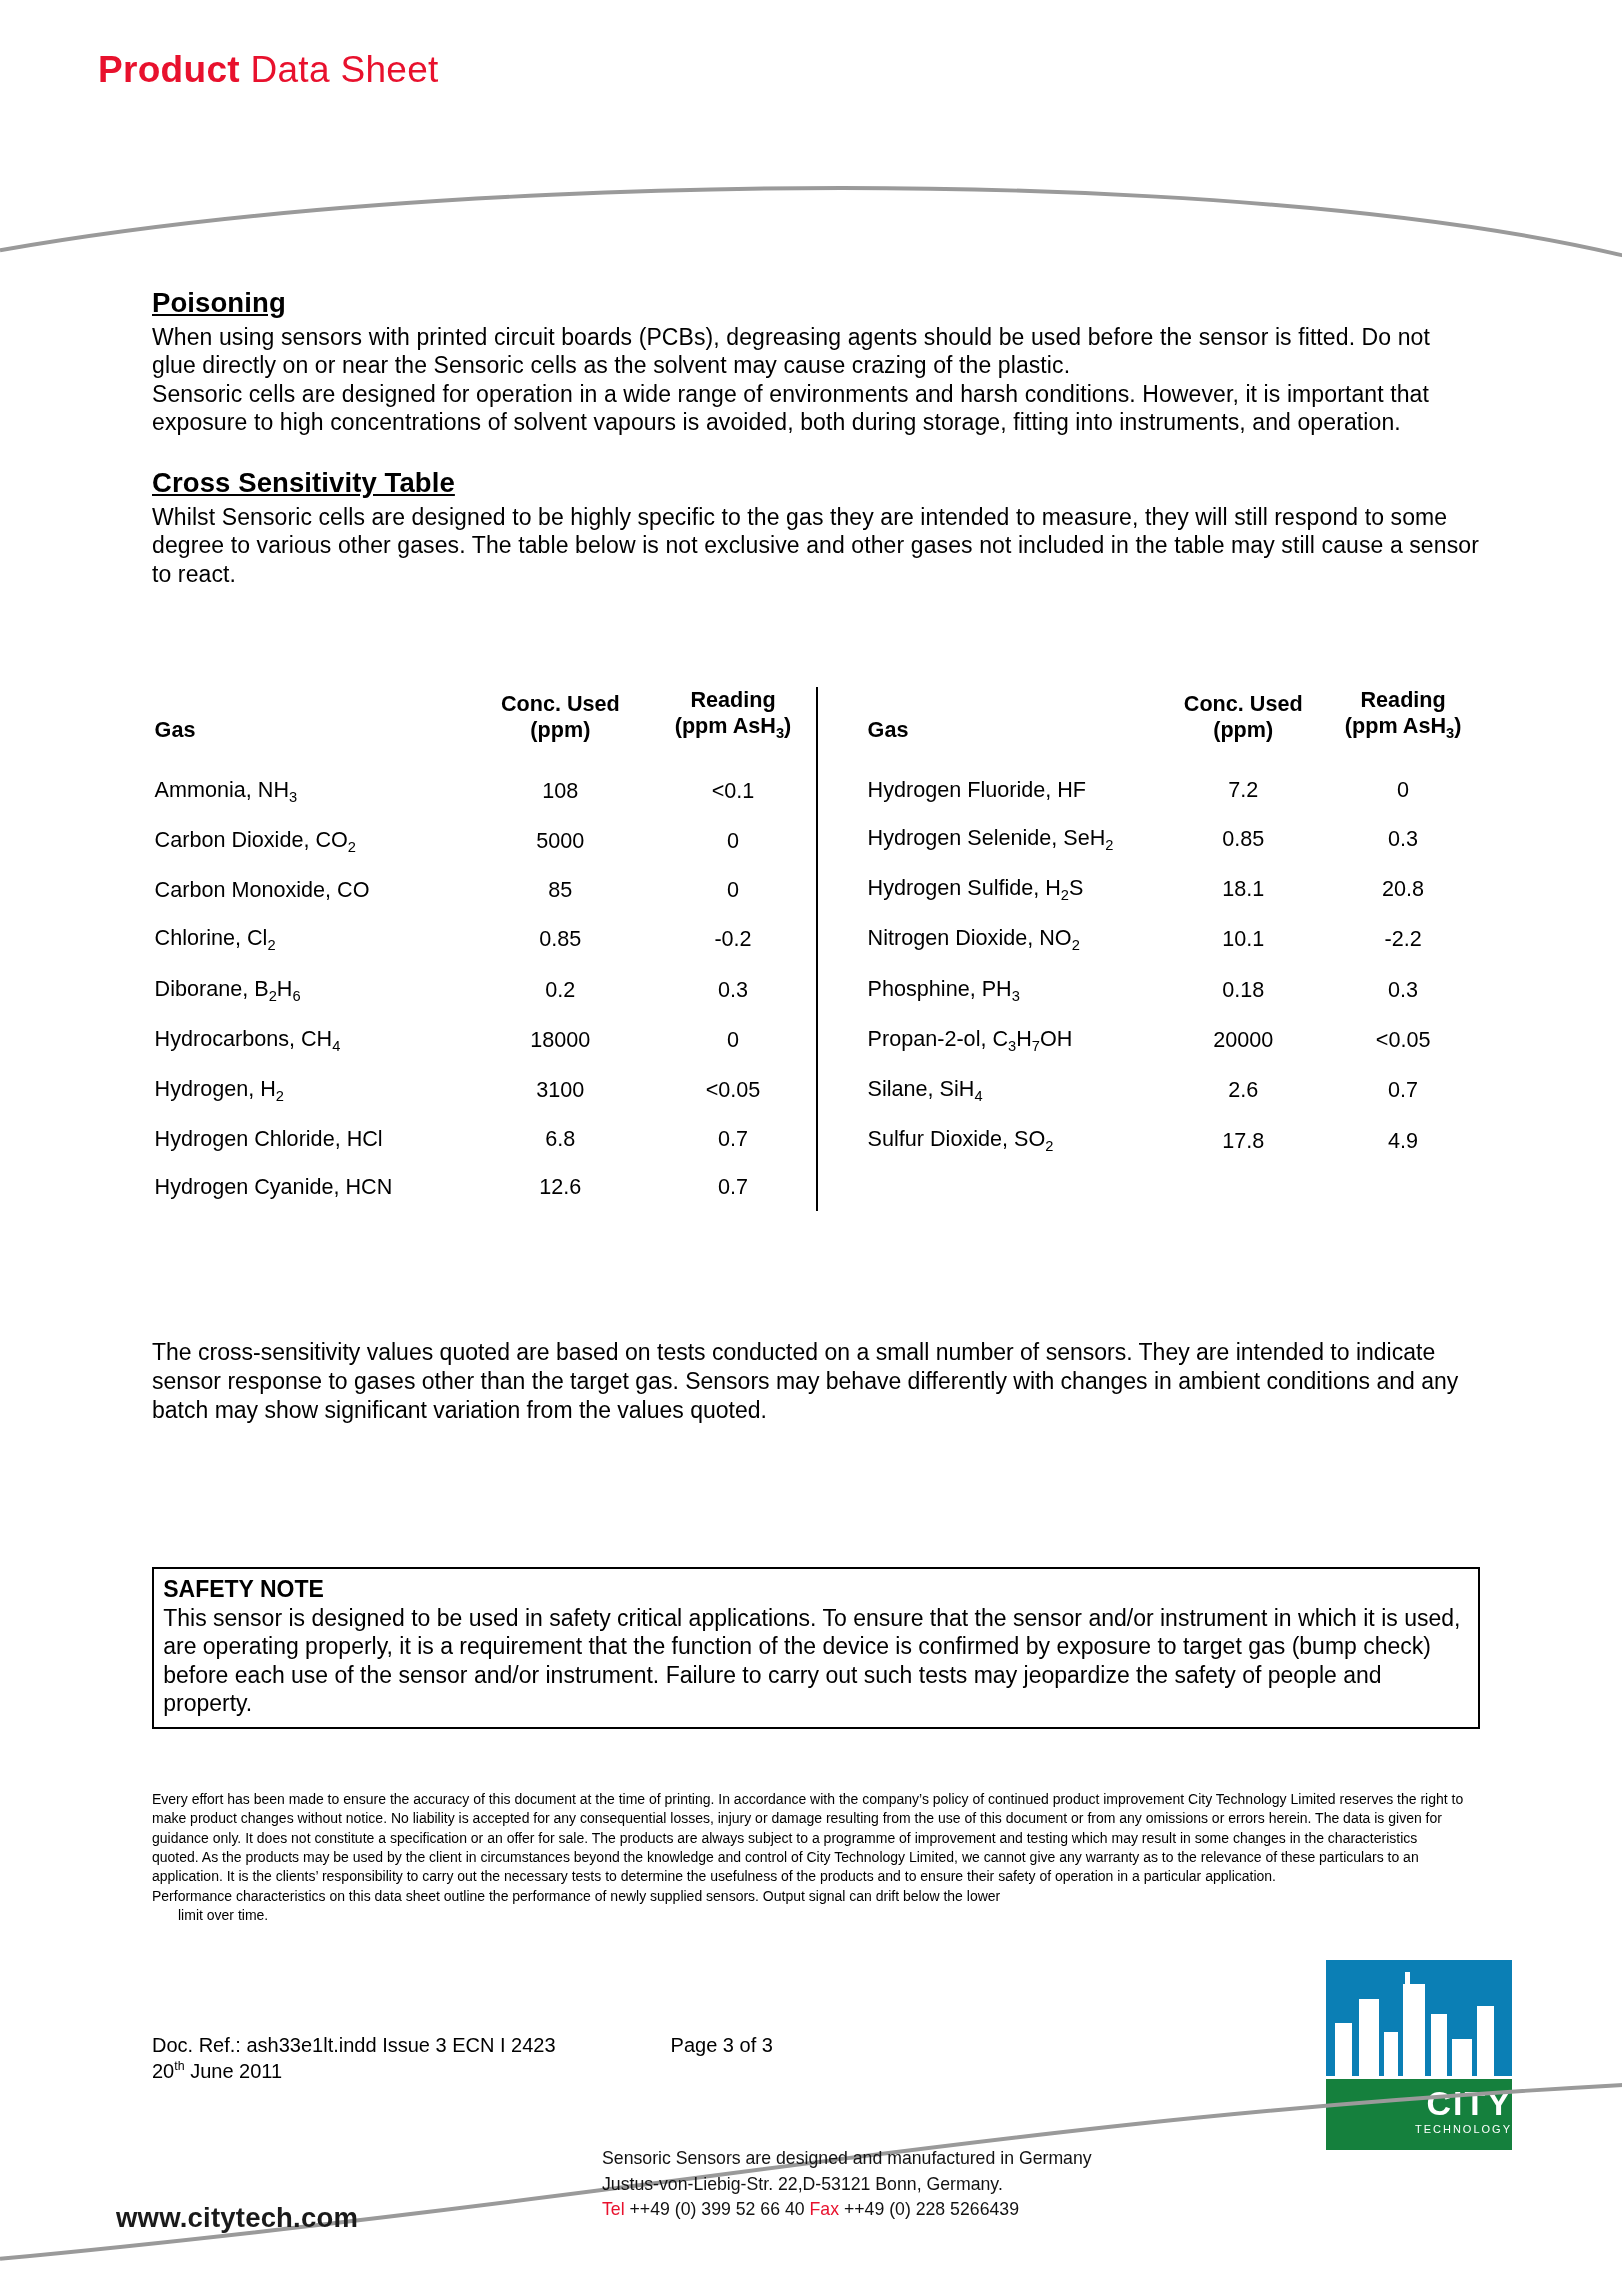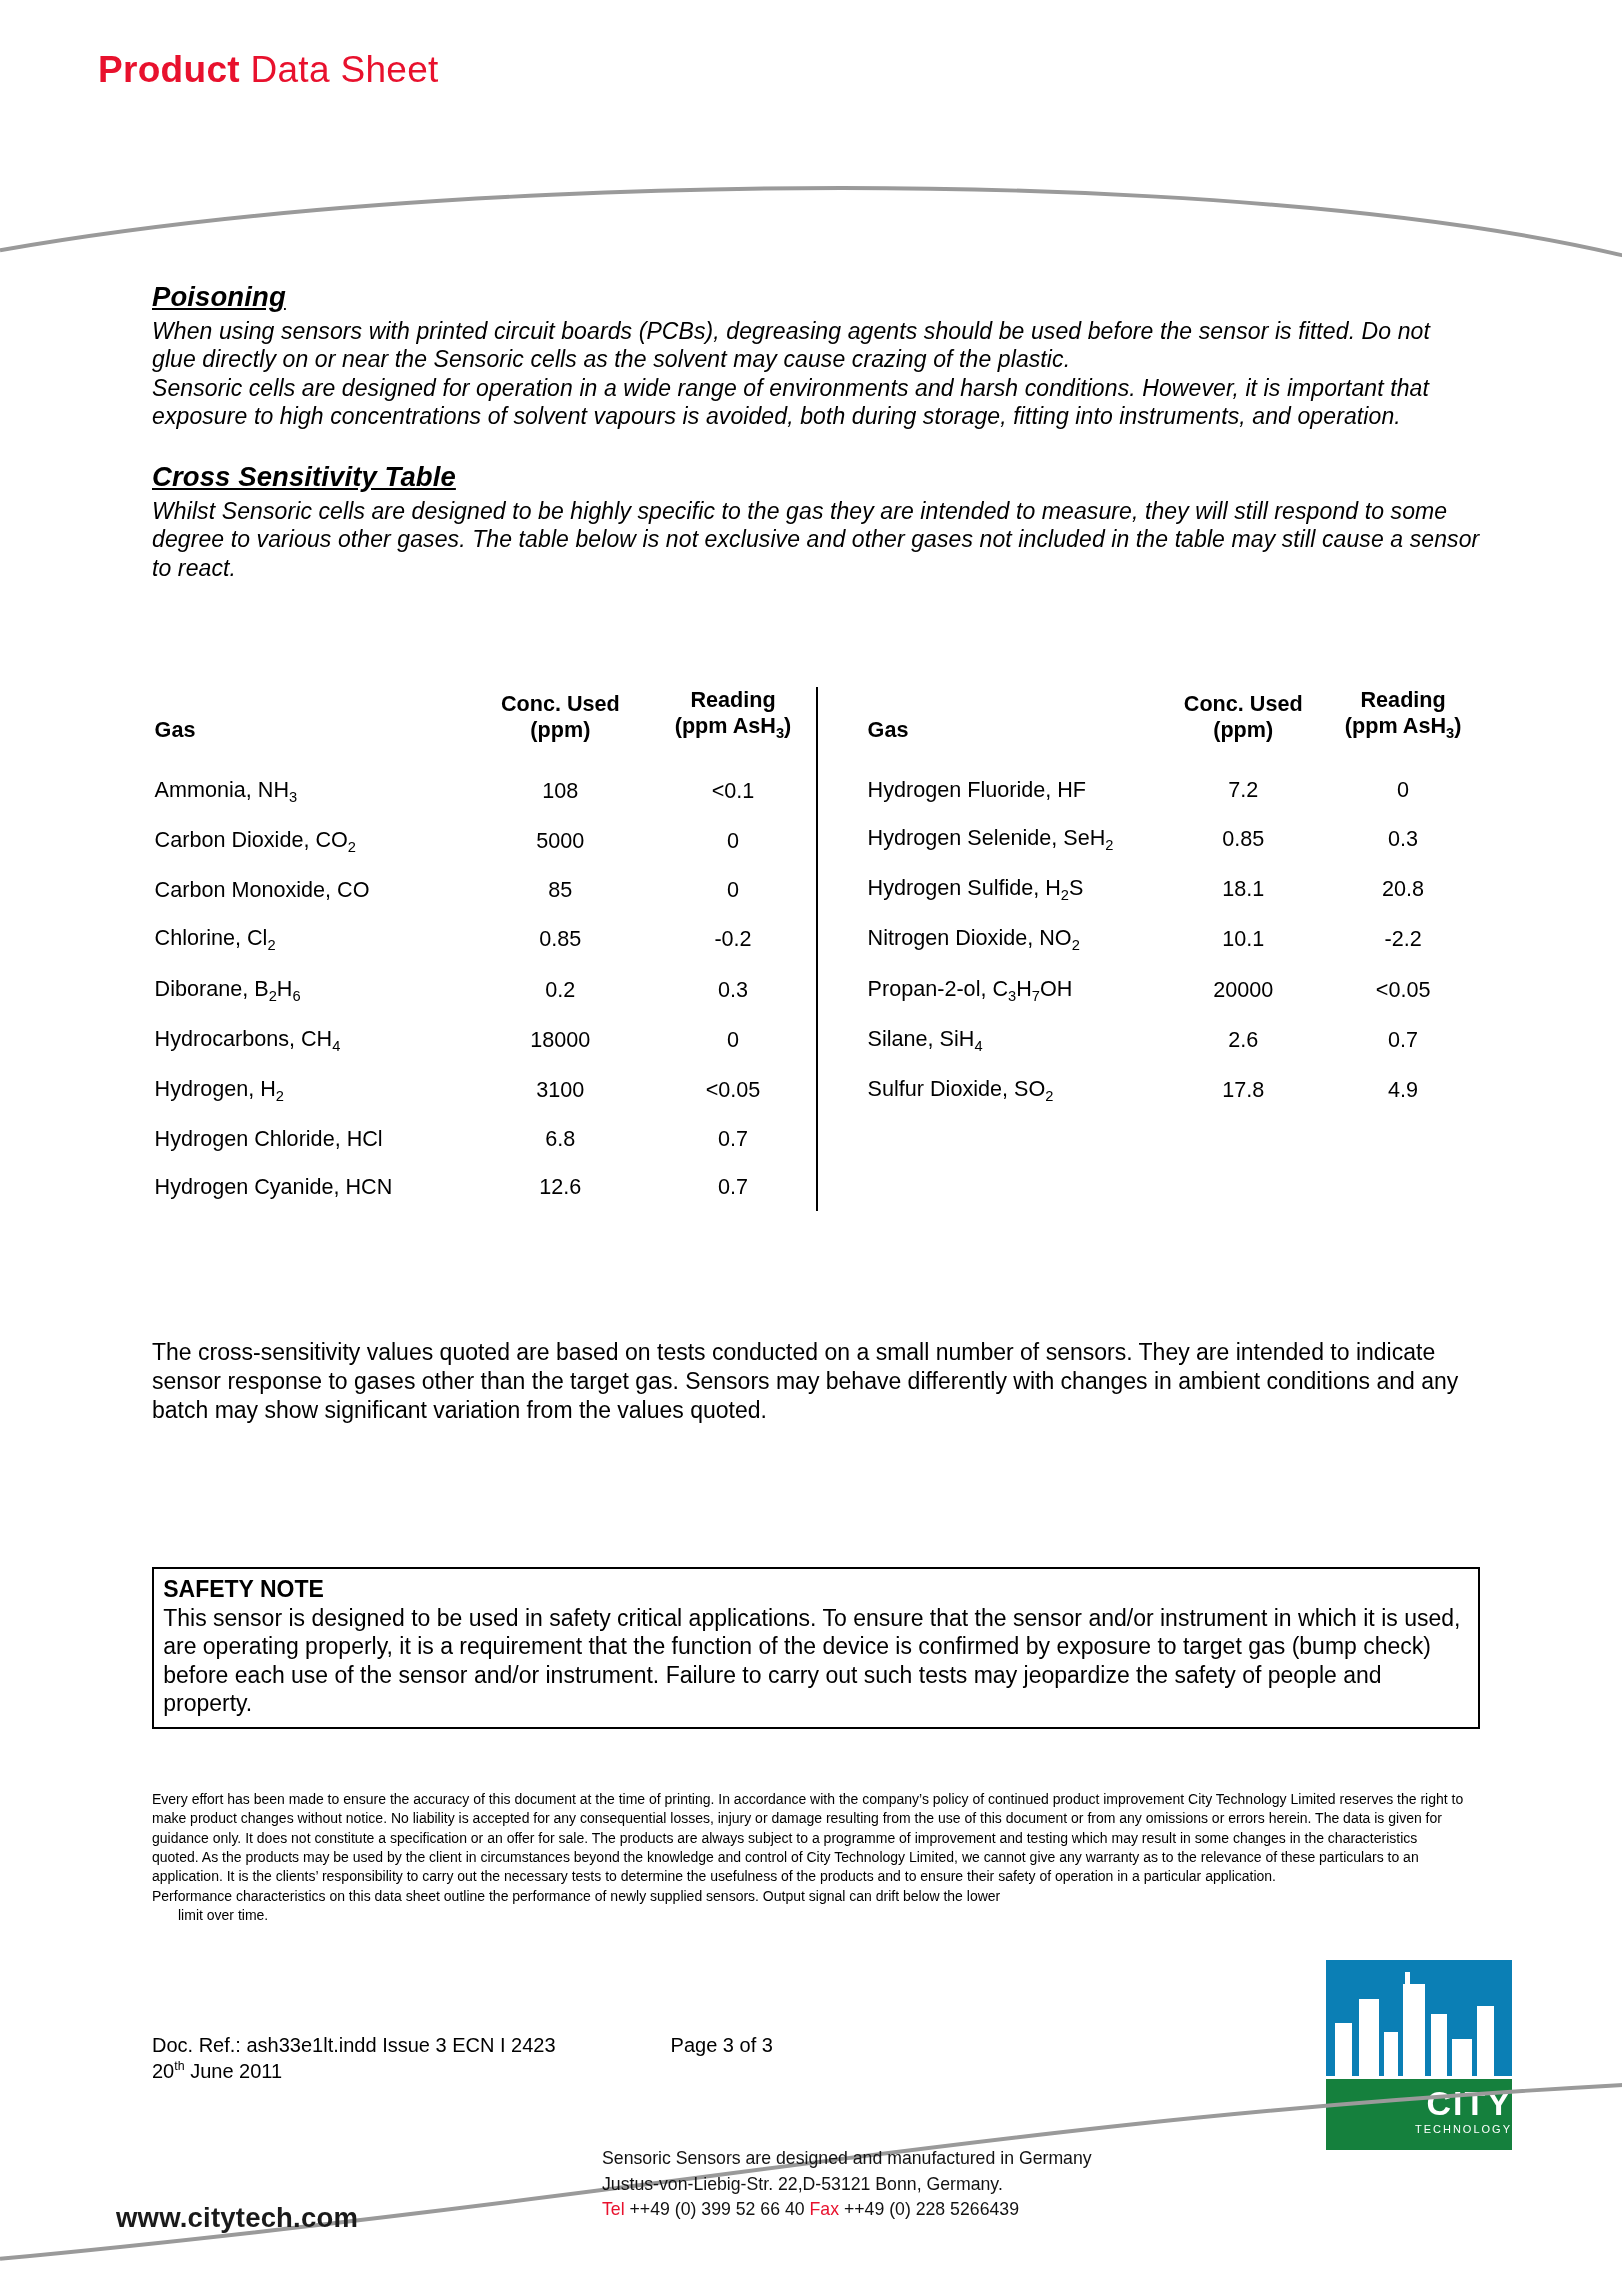--- a/index.html
+++ b/index.html
@@ -50,23 +50,22 @@
     left: 0;
     top: 2081px;
     width: 1623px;
     height: 183px;
   }
 
   
   .content {
     position: absolute;
     left: 152px;
-    top: 281px;
+    top: 287px;
     width: 1328px;
-    font-style: italic;
   }
 
   h2.section {
     font-size: 27.5px;
     font-weight: bold;
     margin: 0 0 3.9px 0;
     text-decoration: underline;
     letter-spacing: 0.1px;
   }
   p.body {
@@ -369,20 +368,25 @@
               <td class="gas">Hydrogen Sulfide, H<sub>2</sub>S</td>
               <td>18.1</td>
               <td>20.8</td>
             </tr>
             <tr>
               <td class="gas">Nitrogen Dioxide, NO<sub>2</sub></td>
               <td>10.1</td>
               <td>-2.2</td>
             </tr>
             <tr>
+              <td class="gas">Phosphine, PH<sub>3</sub></td>
+              <td>0.18</td>
+              <td>0.3</td>
+            </tr>
+            <tr>
               <td class="gas">Propan-2-ol, C<sub>3</sub>H<sub>7</sub>OH</td>
               <td>20000</td>
               <td>&lt;0.05</td>
             </tr>
             <tr>
               <td class="gas">Silane, SiH<sub>4</sub></td>
               <td>2.6</td>
               <td>0.7</td>
             </tr>
             <tr>

